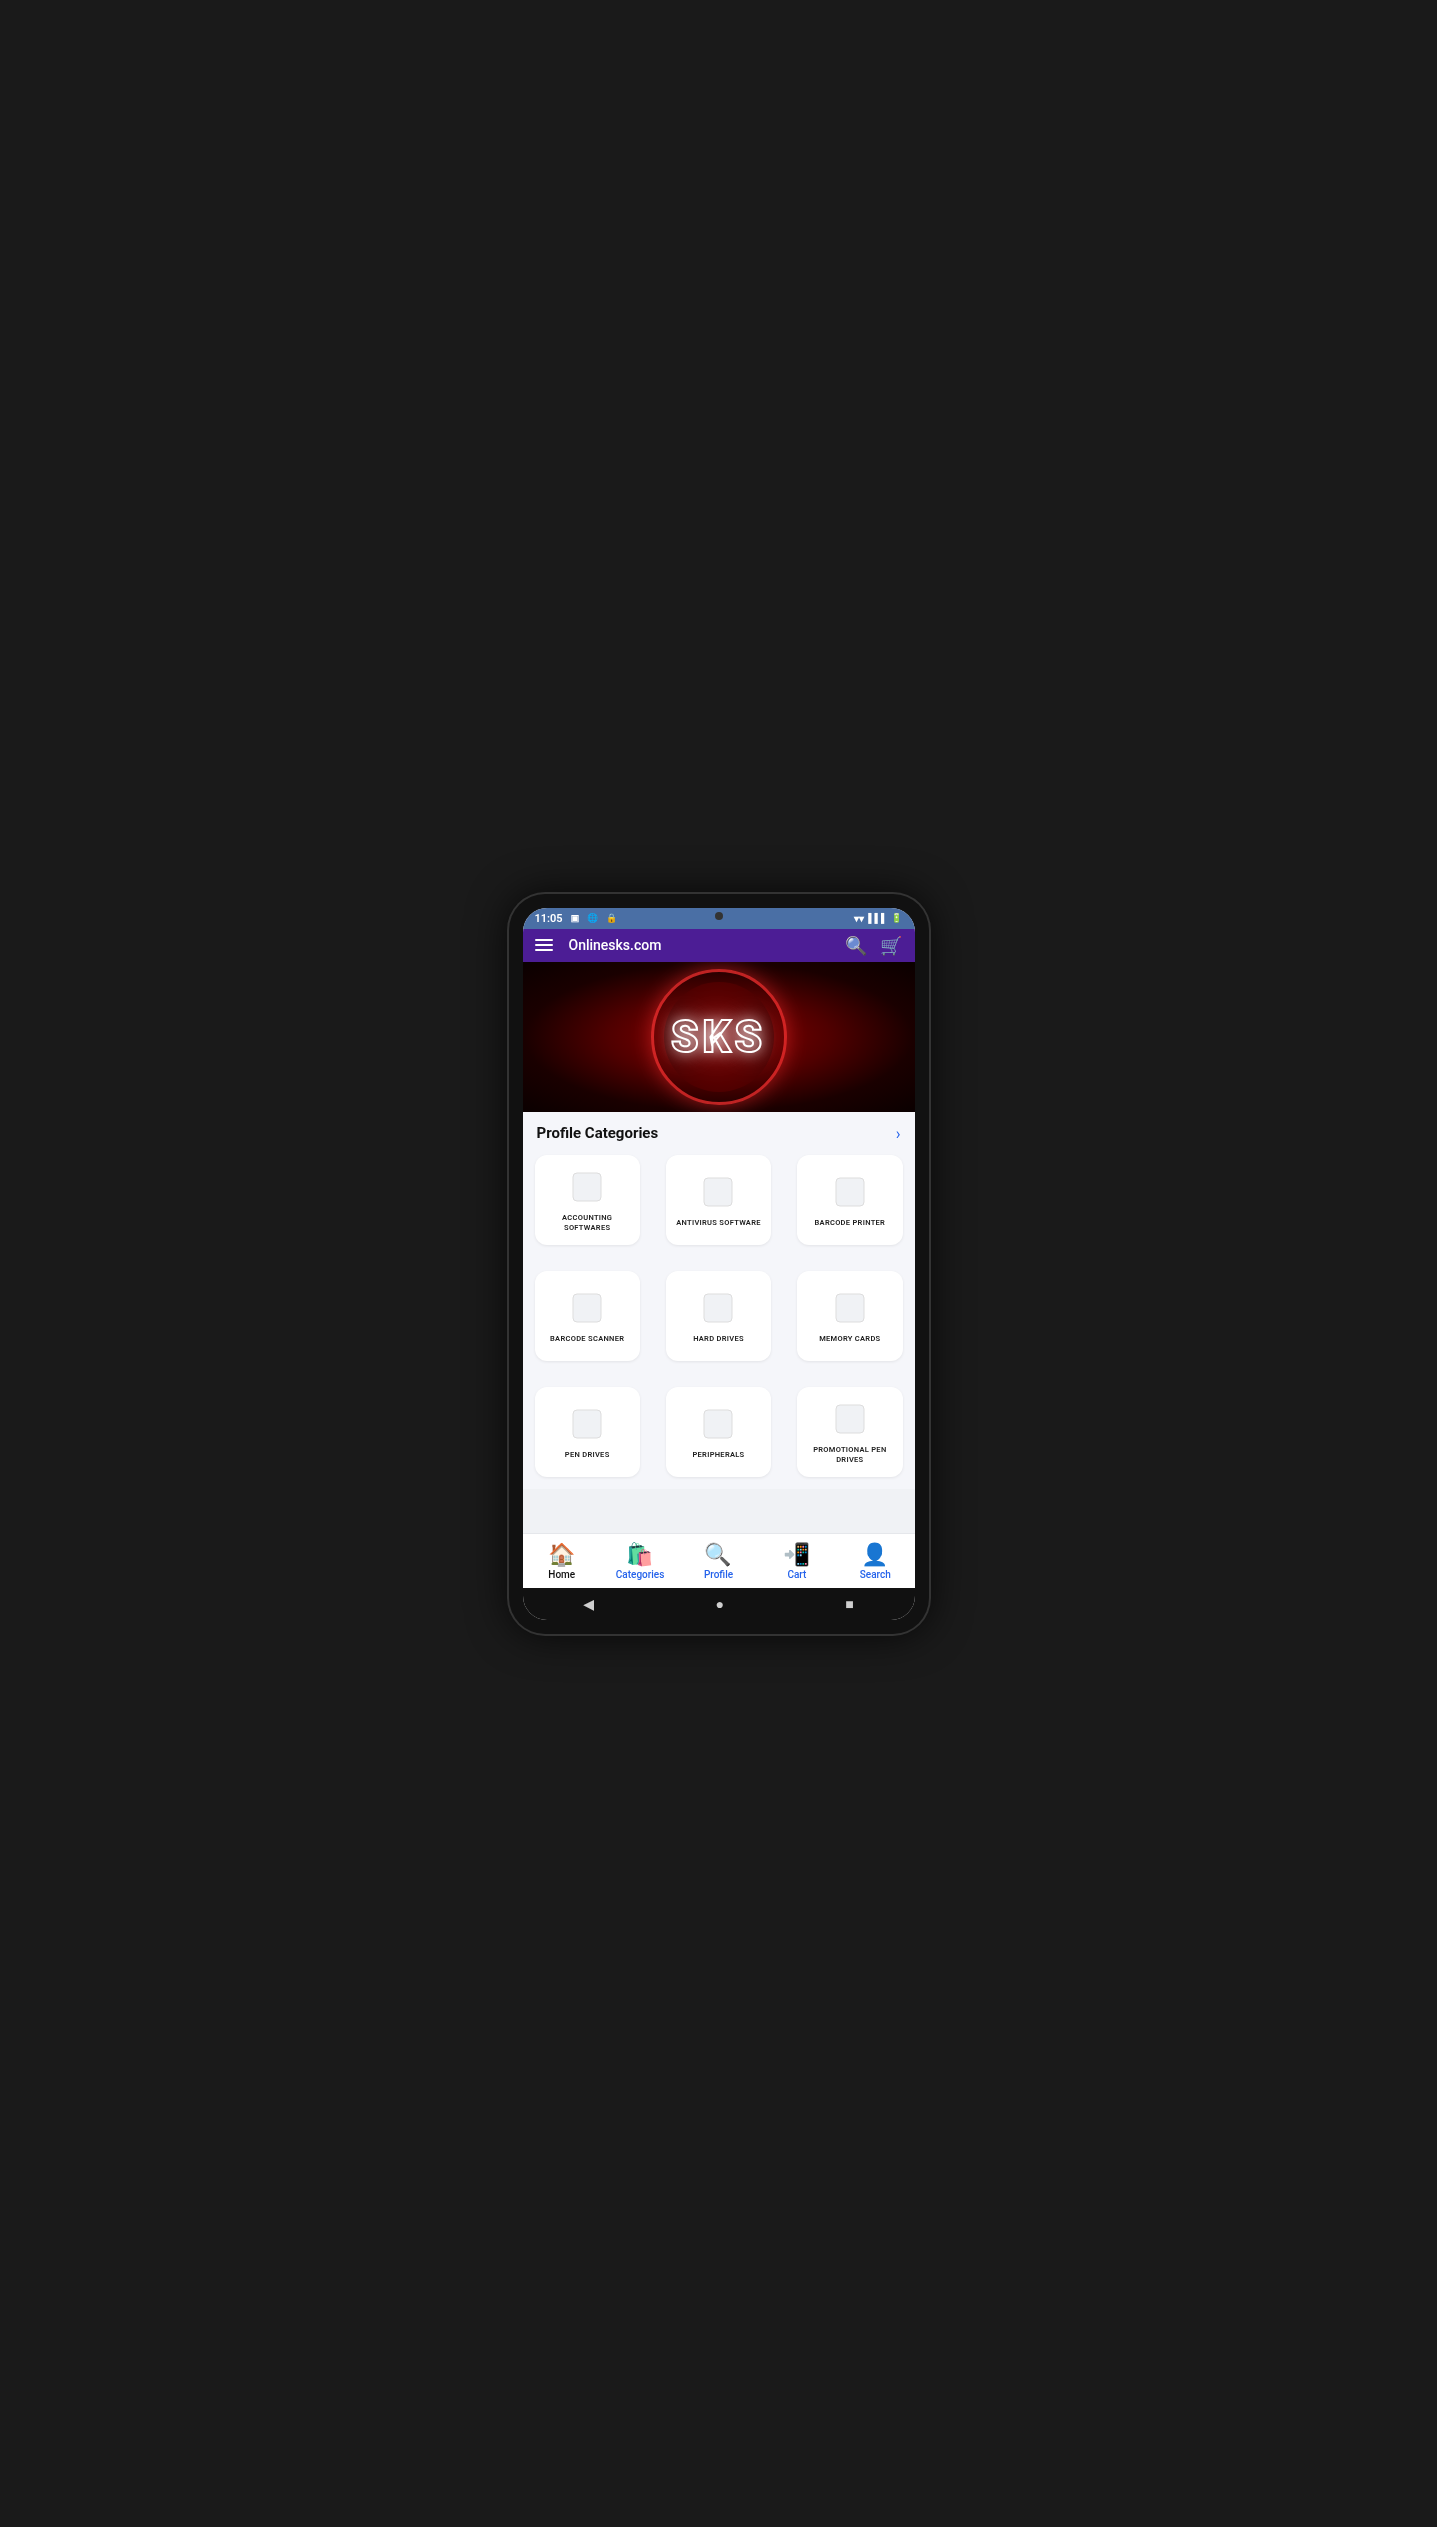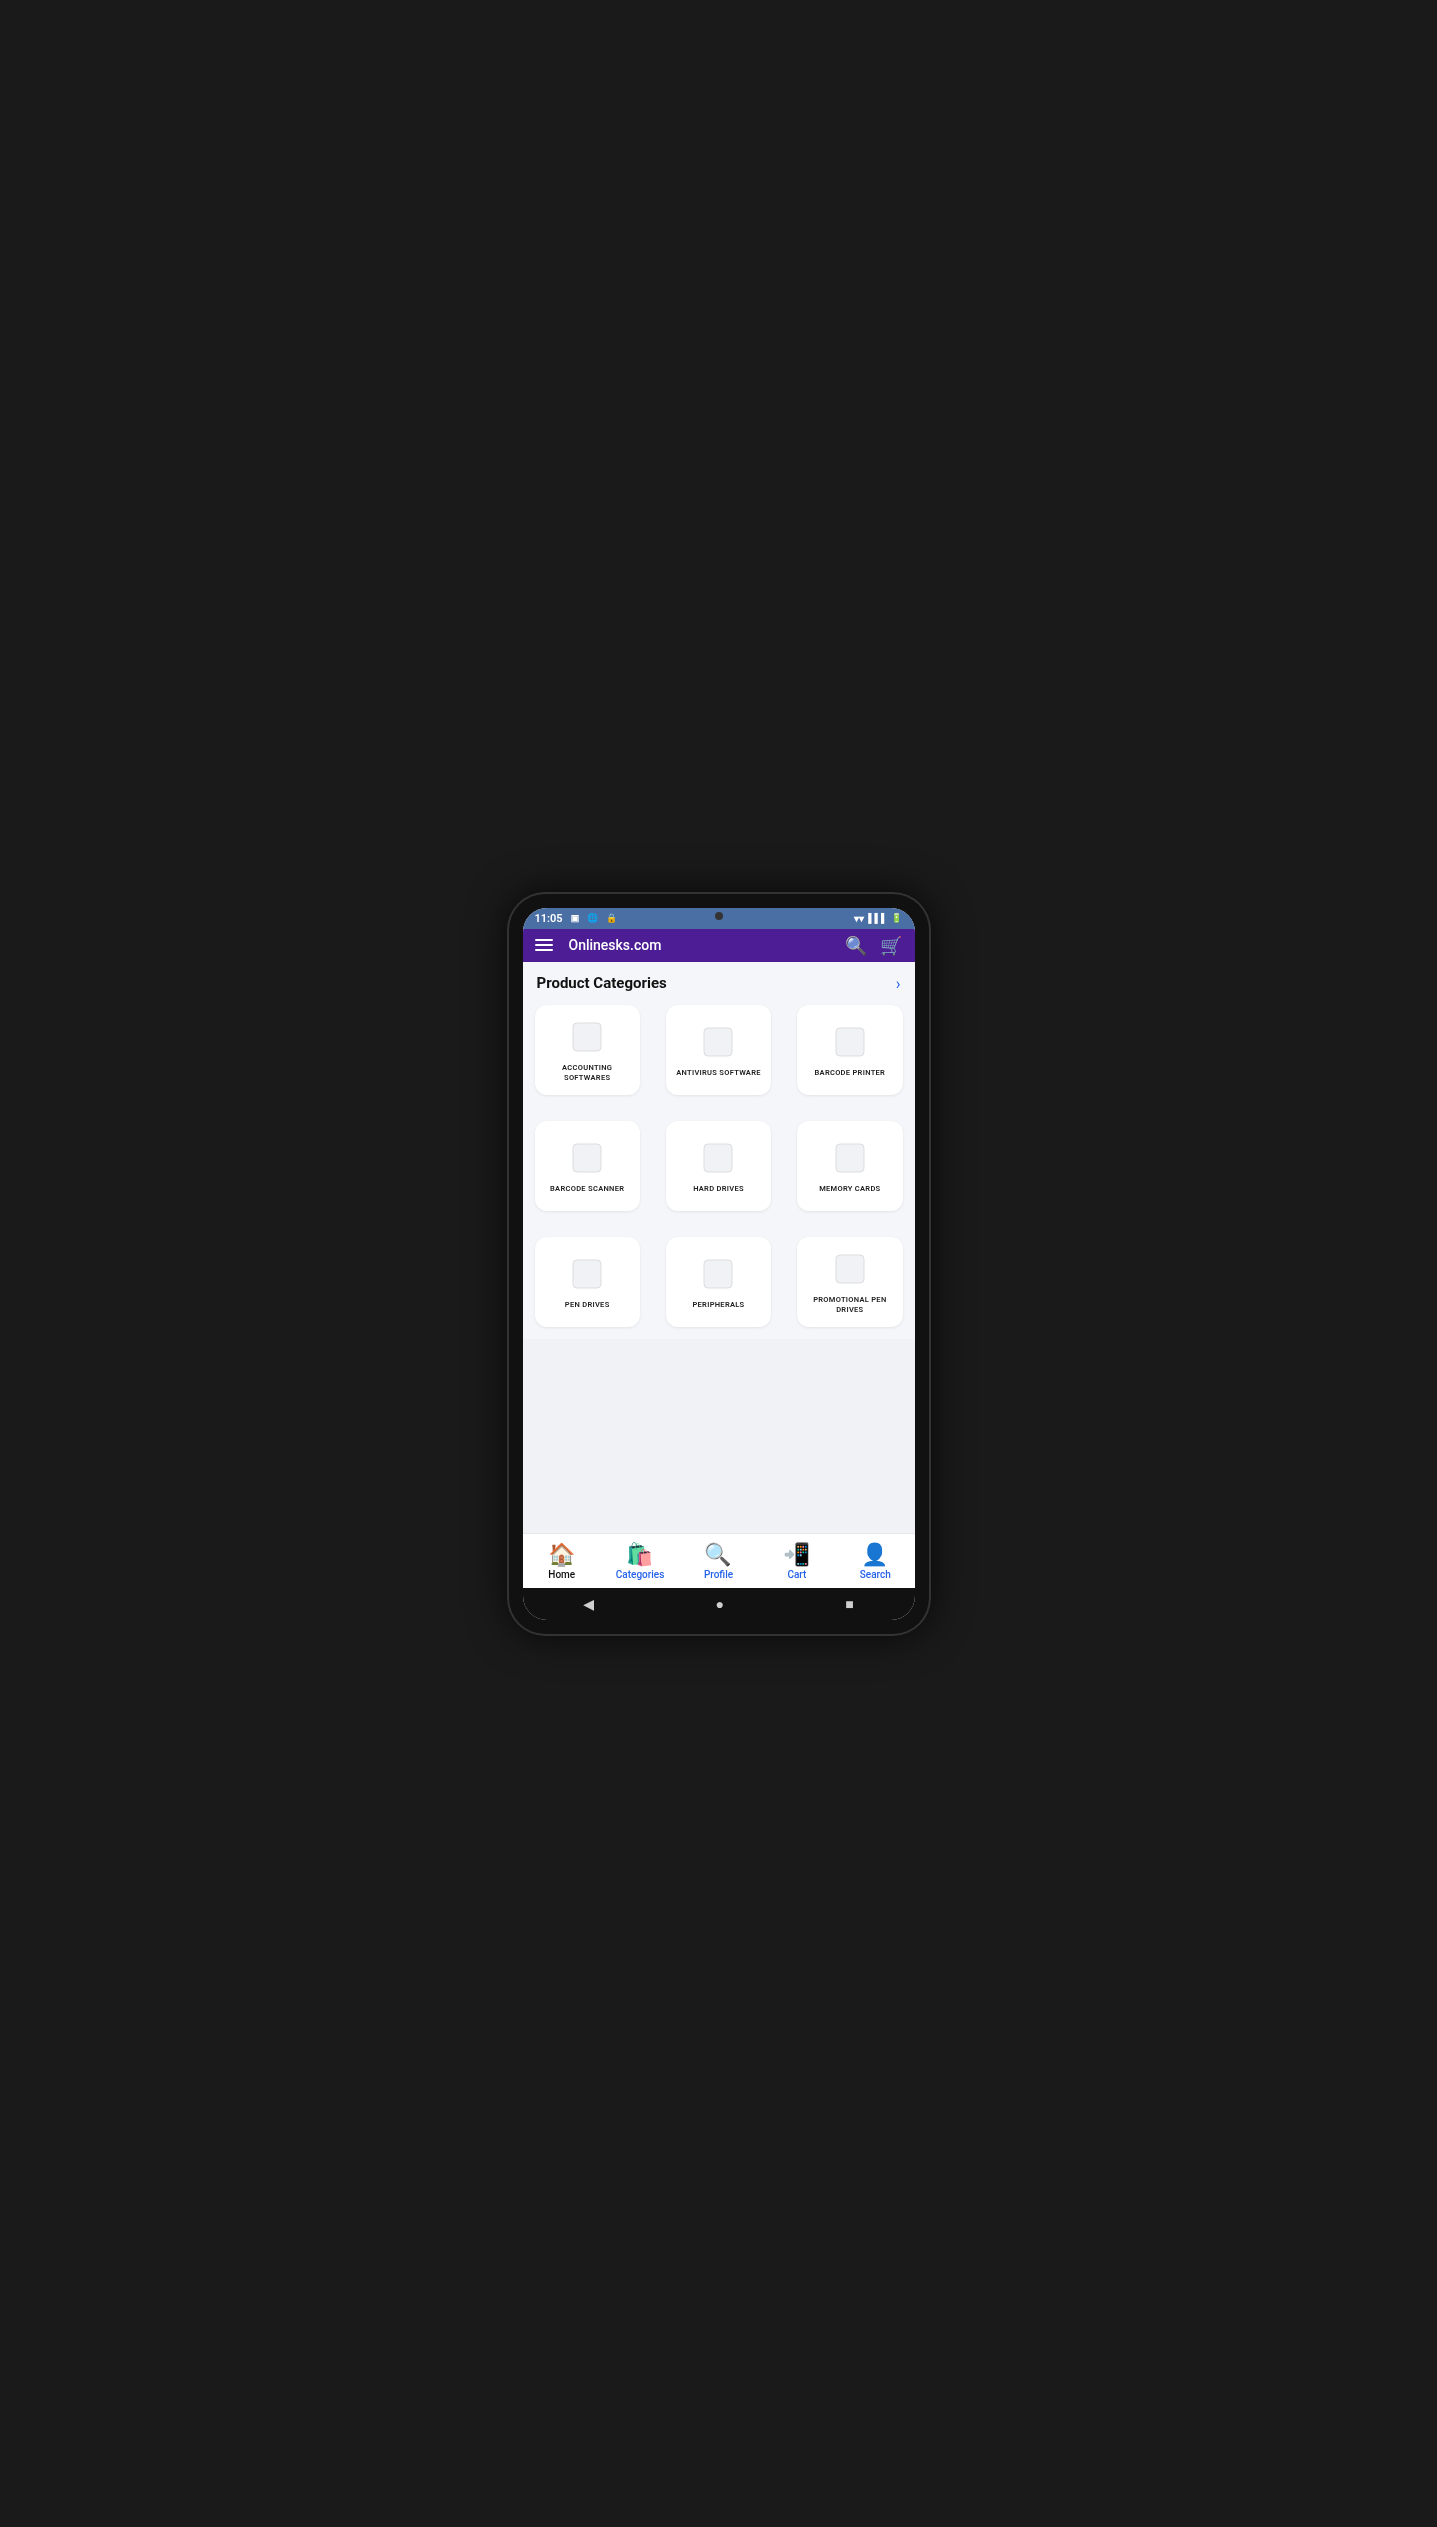--- a/index.html
+++ b/index.html
@@ -286,24 +286,27 @@
       </div>
       <span class="browser-url">Onlinesks.com</span>
       <div class="browser-actions">
         <span class="browser-icon">🔍</span>
         <span class="browser-icon">🛒</span>
       </div>
     </div>
 
     <div class="main-content">
 
+      <div class="hero-banner">
+        <span class="sks-text">SKS</span>
+      </div>
 
       <div class="categories-section">
         <div class="section-header">
-          <span class="section-title">Product Categories</span>
+          <span class="section-title">Profile Categories</span>
           <span class="section-arrow">›</span>
         </div>
 
         <div class="category-grid" id="category-grid">
         <div class="category-card">
     <div class="category-icon-area">
       <svg width="36" height="36" viewBox="0 0 36 36" fill="none">
         <rect x="4" y="4" width="28" height="28" rx="4" fill="#f0f2f5" stroke="#ddd" stroke-width="1"></rect>
       </svg>
     </div>

